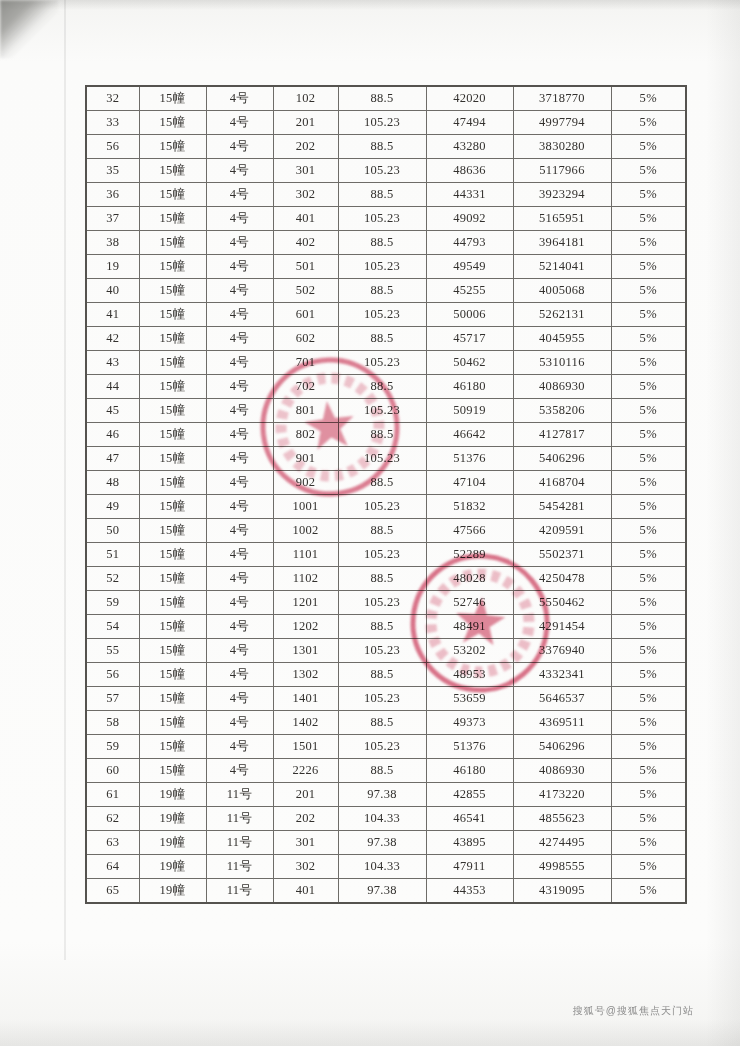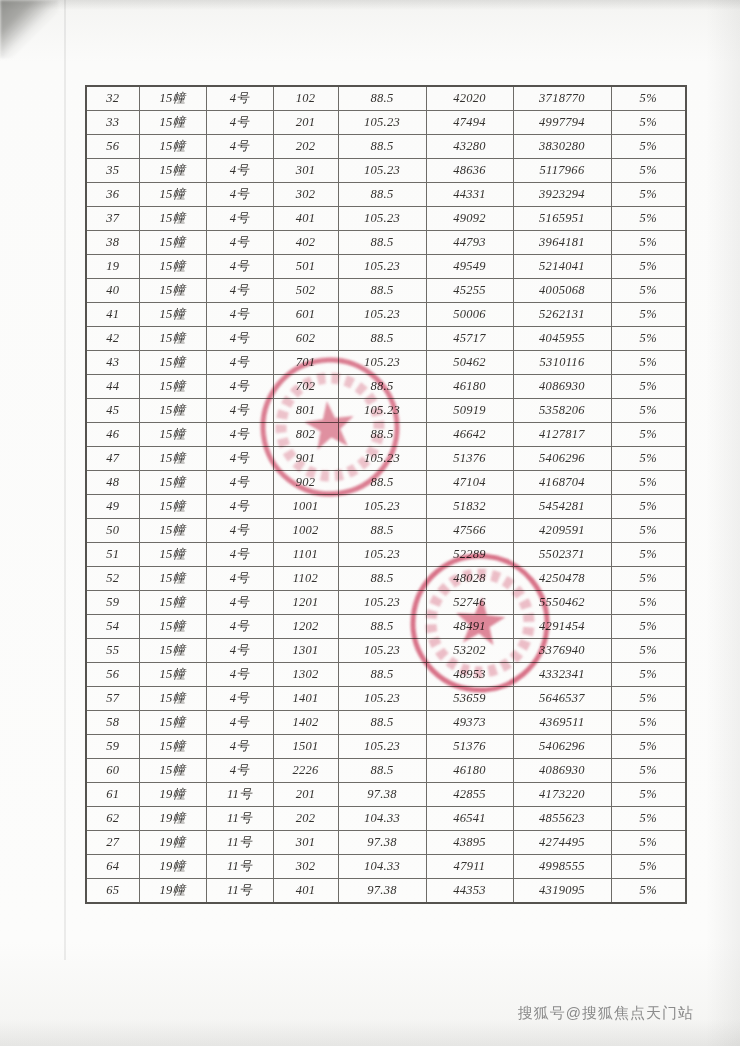--- a/index.html
+++ b/index.html
@@ -37,21 +37,20 @@
     background:linear-gradient(0deg,rgba(150,150,148,0.14),transparent);
   }
 
   
   .table-wrap{
     position:absolute;left:85px;top:85px;width:600px;
   }
   table.price{
     width:600px;border-collapse:collapse;table-layout:fixed;
     border:2px solid #55534f;
-    font-style:italic;
   }
   table.price td{
     border:1px solid #6e6c68;
     height:23px;
     text-align:center;vertical-align:middle;
     font-size:12.5px;color:#33312e;
     padding:0 2px;
     letter-spacing:0.3px;
     white-space:nowrap;overflow:hidden;
   }
@@ -62,21 +61,21 @@
     mix-blend-mode:multiply;
     filter:blur(0.9px);
     pointer-events:none;
   }
   .stamp svg{width:100%;height:100%;}
   .stamp1{left:255px;top:352px;opacity:0.72;transform:rotate(-7deg);}
   .stamp2{left:405px;top:548px;opacity:0.78;transform:rotate(5deg);}
 
   .watermark{
     position:absolute;top:1004px;right:46px;
-    font-size:15px;color:#8b8b8b;letter-spacing:1px;
+    font-size:10px;color:#8b8b8b;letter-spacing:1px;
     font-family:"Liberation Sans","DejaVu Sans",sans-serif;
   }
 </style>
 </head>
 <body>
 
 <div class="canvas">
 
   <div class="corner-fold"></div>
   <div class="top-shadow"></div>
@@ -401,21 +400,21 @@
             <td>62</td>
             <td>19幢</td>
             <td>11号</td>
             <td>202</td>
             <td>104.33</td>
             <td>46541</td>
             <td>4855623</td>
             <td>5%</td>
           </tr>
           <tr>
-            <td>27</td>
+            <td>63</td>
             <td>19幢</td>
             <td>11号</td>
             <td>301</td>
             <td>97.38</td>
             <td>43895</td>
             <td>4274495</td>
             <td>5%</td>
           </tr>
           <tr>
             <td>64</td>

